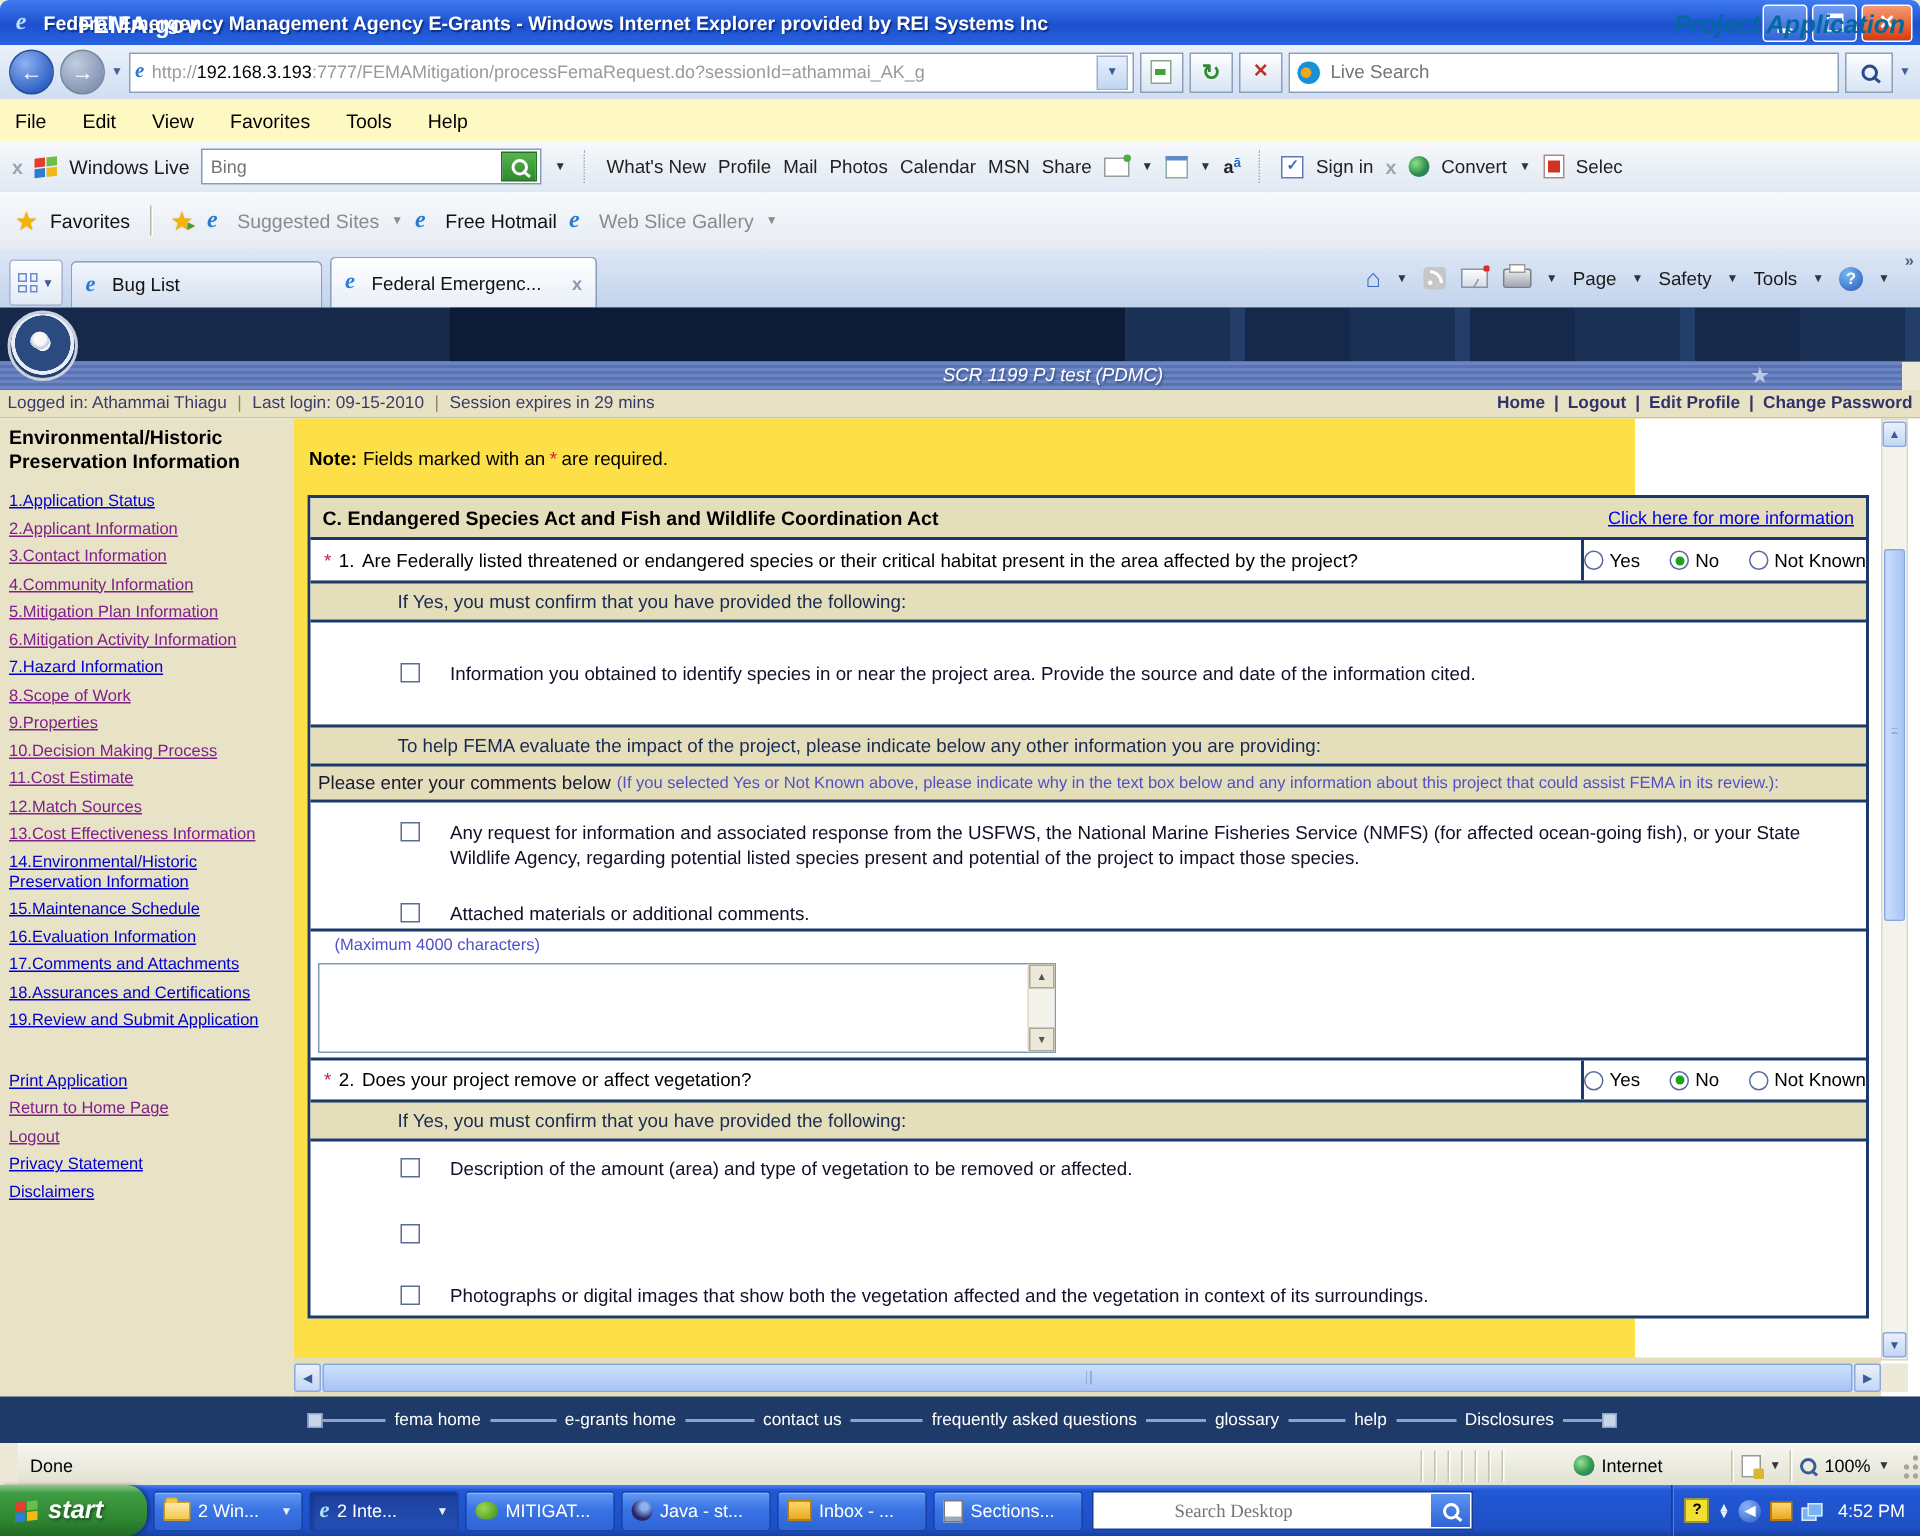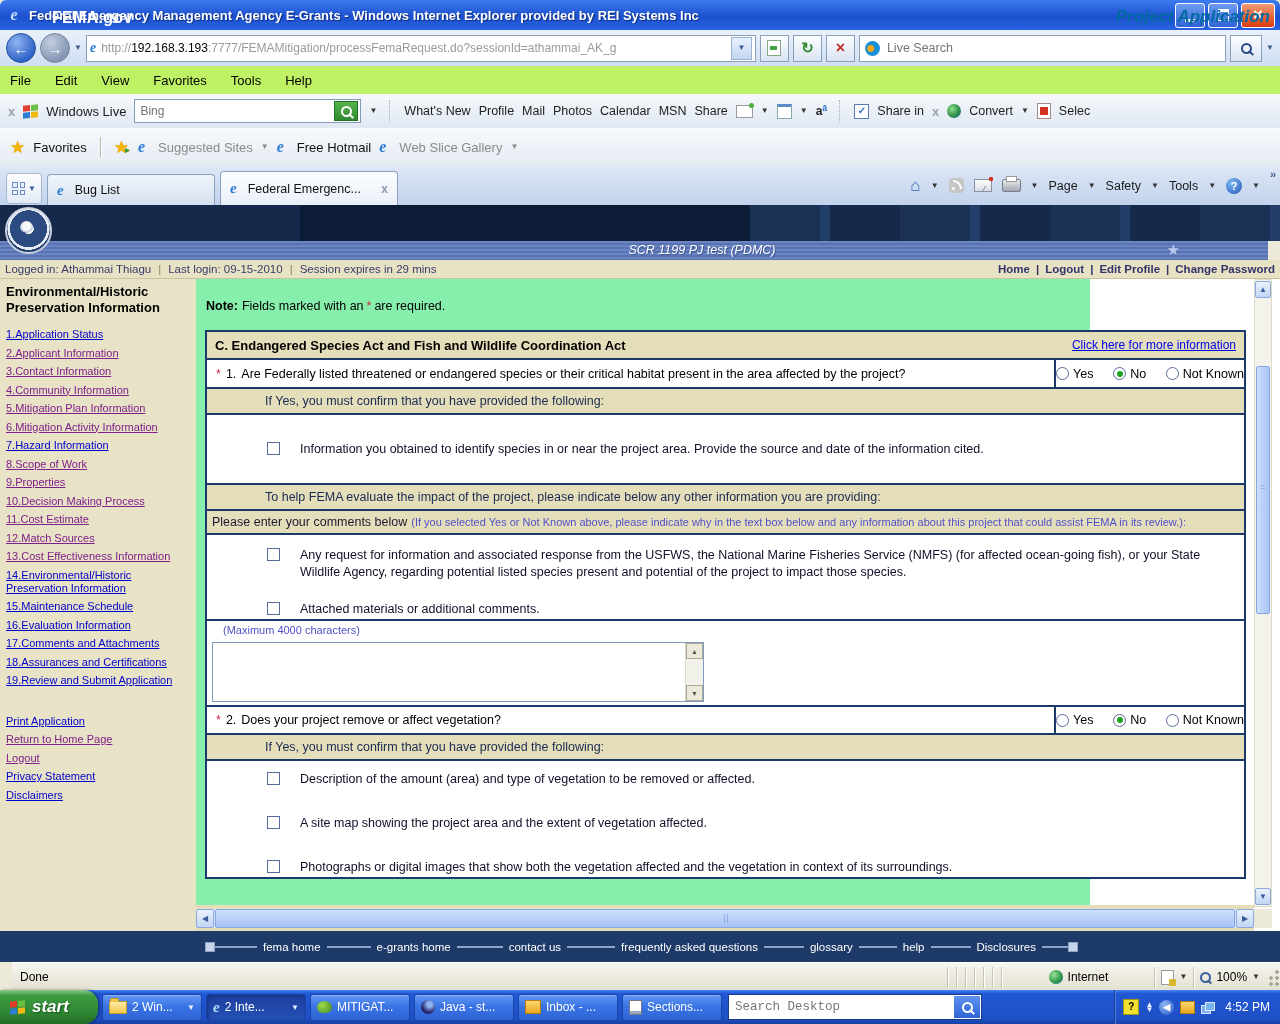--- a/index.html
+++ b/index.html
@@ -32,21 +32,21 @@
   .stop-g{color:#C03028;font-weight:bold;font-size:16px;}
   .lsearch{flex:1;height:25px;background:#fff;border:1px solid #8EA0B8;display:flex;align-items:center;padding:0 5px;gap:5px;}
   .bing-ico{width:15px;height:15px;border-radius:50%;background:radial-gradient(circle at 38% 50%,#F4A818 0 3px,#1790D8 4px);flex:none;}
   .lsearch input{border:none;outline:none;flex:1;font-size:12.5px;color:#444;font-family:"Liberation Sans",sans-serif;background:transparent;}
   .sbtn{width:30px;height:25px;border:1px solid #8EA0B8;background:linear-gradient(#FDFEFF,#D8E4F4);display:flex;align-items:center;justify-content:center;flex:none;}
   .mag{width:7px;height:7px;border:2px solid #2A4A8A;border-radius:50%;position:relative;display:inline-block;}
   .mag::after{content:'';position:absolute;width:6px;height:2px;background:#2A4A8A;transform:rotate(40deg);right:-4px;bottom:-2px;}
   .mag.w{border-color:#fff;} .mag.w::after{background:#fff;}
 
   
-  .menubar{position:absolute;top:66px;left:0;right:0;height:28px;background:#bef264;display:flex;align-items:center;gap:24px;padding-left:10px;font-size:13px;color:#000;border-bottom:1px solid #C8C8B8;}
+  .menubar{position:absolute;top:66px;left:0;right:0;height:28px;background:#fef9c3;display:flex;align-items:center;gap:24px;padding-left:10px;font-size:13px;color:#000;border-bottom:1px solid #C8C8B8;}
   .menubar span{cursor:default;}
 
   
   .livebar{position:absolute;top:94px;left:0;right:0;height:34px;background:linear-gradient(#F6F9FC,#E0E8F2);display:flex;align-items:center;gap:8px;padding:0 8px;border-bottom:1px solid #C4C8CC;font-size:12.5px;color:#222;}
   .gxbtn{color:#9AA4B2;font-weight:bold;font-size:13px;}
   .winflag{display:grid;grid-template-columns:7px 7px;grid-template-rows:6px 6px;gap:1px;transform:skewY(-6deg);}
   .winflag i{display:block;} .wf1{background:#E33E2B;} .wf2{background:#6DBE45;} .wf3{background:#2D7DD2;} .wf4{background:#F2B814;}
   .wl-brand{font-size:13px;color:#1A1A1A;}
   .bingbox{width:225px;height:22px;background:#fff;border:1px solid #7F9DB9;display:flex;align-items:center;}
   .bingbox input{border:none;outline:none;flex:1;font-size:12px;color:#888;padding:0 5px;background:transparent;font-family:"Liberation Sans",sans-serif;}
@@ -110,21 +110,21 @@
   .sess-links .sep2{margin:0 6px;color:#33336A;}
 
   
   .main{position:absolute;top:279px;left:0;right:0;height:652px;background:#fff;}
   .sidebar{position:absolute;left:0;top:0;width:196px;height:652px;background:#E8E2C6;padding:5px 5px 0 6px;box-sizing:border-box;}
   .sb-title{font-weight:bold;font-size:13px;color:#000;line-height:16px;margin-bottom:12px;width:178px;}
   .sb-link{display:block;font-size:11px;line-height:13px;margin-bottom:5.5px;text-decoration:underline;width:182px;cursor:pointer;}
   .sb-link.new{color:#0000CC;} .sb-link.visited{color:#80208A;}
   .sb-gap{height:22px;}
 
-  .content{position:absolute;left:196px;top:0;width:894px;height:652px;background:#86efac;}
+  .content{position:absolute;left:196px;top:0;width:894px;height:652px;background:#fde047;}
   .note-line{position:absolute;left:10px;top:20px;font-size:12.5px;color:#000;}
   .note-line b{margin-right:4px;}
   .red-star{color:#CC2244;margin:0 3px;}
 
   .ftable{position:absolute;left:9px;top:51px;width:1037px;border:2px solid #1B3A6B;background:#fff;}
   .trow{position:relative;border-top:2px solid #1B3A6B;box-sizing:border-box;}
   .trow.first{border-top:none;}
   .tan{background:#E5DEBB;}
   .r-section{height:26px;display:flex;align-items:center;padding:0 8px;}
   .sec-title{font-weight:bold;font-size:13px;color:#000;}
@@ -198,21 +198,21 @@
   .task.pressed{background:linear-gradient(180deg,#1C3F9E,#2450B4);box-shadow:inset 1px 1px 3px #12307E;}
   .task .tcaret{margin-left:auto;font-size:8px;color:#E8F0FF;}
   .folder-ico{width:16px;height:11px;background:linear-gradient(#FFE9A8,#F2C84A);border:1px solid #C89A28;border-radius:1px;position:relative;flex:none;}
   .folder-ico::before{content:'';position:absolute;top:-4px;left:0;width:7px;height:3px;background:#F2C84A;border:1px solid #C89A28;border-bottom:none;border-radius:2px 2px 0 0;}
   .ie-task{font-family:"Liberation Serif",serif;font-style:italic;font-weight:bold;color:#AEE0FA;font-size:15px;flex:none;}
   .frog-ico{width:15px;height:12px;background:radial-gradient(circle at 35% 35%,#9CD84A,#3E8A20);border-radius:50% 50% 45% 45%;flex:none;}
   .eclipse-ico{width:14px;height:14px;border-radius:50%;background:radial-gradient(circle at 62% 32%,#8CB4F0 18%,#28246A 62%);flex:none;}
   .outlook-ico{width:14px;height:12px;background:linear-gradient(#FFD870,#E8A820);border:1px solid #B87E10;flex:none;}
   .doc-ico{width:11px;height:13px;background:#fff;border:1px solid #778;box-shadow:inset 0 -8px 0 -5px #9AB,inset 0 -4px 0 -3px #fff;flex:none;}
   .dsk-search{margin-left:6px;width:252px;height:24px;background:#fff;border:1px solid #1A3C8E;display:flex;align-items:center;}
-  .dsk-search input{border:none;outline:none;flex:1;font-size:12.5px;color:#737373;padding:0 6px;background:transparent;font-family:Liberation Mono, monospace;}
+  .dsk-search input{border:none;outline:none;flex:1;font-size:12.5px;color:#737373;padding:0 6px;background:transparent;font-family:Liberation Serif, serif;margin-left:48px;}
   .dsk-btn{width:26px;height:22px;background:linear-gradient(#5E93F2,#2E64D6);display:flex;align-items:center;justify-content:center;margin-right:1px;}
   .tray{margin-left:auto;display:flex;align-items:center;gap:6px;padding:0 10px 0 8px;height:100%;border-left:1px solid #1A3C96;box-shadow:inset 1px 0 0 #4E7EE0;}
   .q-ico{width:14px;height:14px;background:#F2E030;border:1px solid #A89810;color:#000;font-size:10px;font-weight:bold;text-align:center;line-height:13px;}
   .uparrows{color:#E8F0FF;font-size:8px;line-height:5px;text-align:center;}
   .hider{width:15px;height:15px;border-radius:50%;background:radial-gradient(circle at 35% 30%,#8CB4F4,#2A5AC8);color:#fff;font-size:9px;font-weight:bold;display:flex;align-items:center;justify-content:center;}
   .ol-tray{width:13px;height:11px;background:linear-gradient(#FFD870,#E8A820);border:1px solid #B87E10;}
   .net-ico{width:14px;height:11px;position:relative;}
   .net-ico::before,.net-ico::after{content:'';position:absolute;width:8px;height:7px;background:#7AB4F0;border:1px solid #DCE8FA;}
   .net-ico::before{left:0;top:3px;} .net-ico::after{right:0;top:0;}
   .clock{color:#fff;font-size:12px;margin-left:4px;}
@@ -299,21 +299,21 @@
     <span>Calendar</span>
     <span>MSN</span>
     <span>Share</span>
     <span class="pic-ico"></span>
     <span class="caret">▼</span>
     <span class="grid-ico"></span>
     <span class="caret">▼</span>
     <span class="trans-ico">a<i>ā</i></span>
     <span class="dotsep"></span>
     <span class="chk-ico">✓</span>
-    <span>Share in</span>
+    <span>Sign in</span>
     <span class="gxbtn">x</span>
     <span class="globe-ico"></span>
     <span>Convert</span>
     <span class="caret">▼</span>
     <span class="pdf-ico"></span>
     <span>Selec</span>
   </div>
 
   <div class="favbar">
     <span class="star">★</span>
@@ -529,21 +529,20 @@
             <span>If Yes, you must confirm that you have provided the following:</span>
           </div>
 
         <div class="trow r-ck456">
           <div class="ckitem">
             <span class="cbox"></span>
             <span class="cktext">Description of the amount (area) and type of vegetation to be removed or affected.</span>
           </div>
           <div class="ckitem">
             <span class="cbox"></span>
-            <span class="cktext">A site map showing the project area and the extent of vegetation affected.</span>
           </div>
           <div class="ckitem">
             <span class="cbox"></span>
             <span class="cktext">Photographs or digital images that show both the vegetation affected and the vegetation in context of its surroundings.</span>
           </div>
         </div>
       </div>
     </div>
 
     <div class="vsb">

